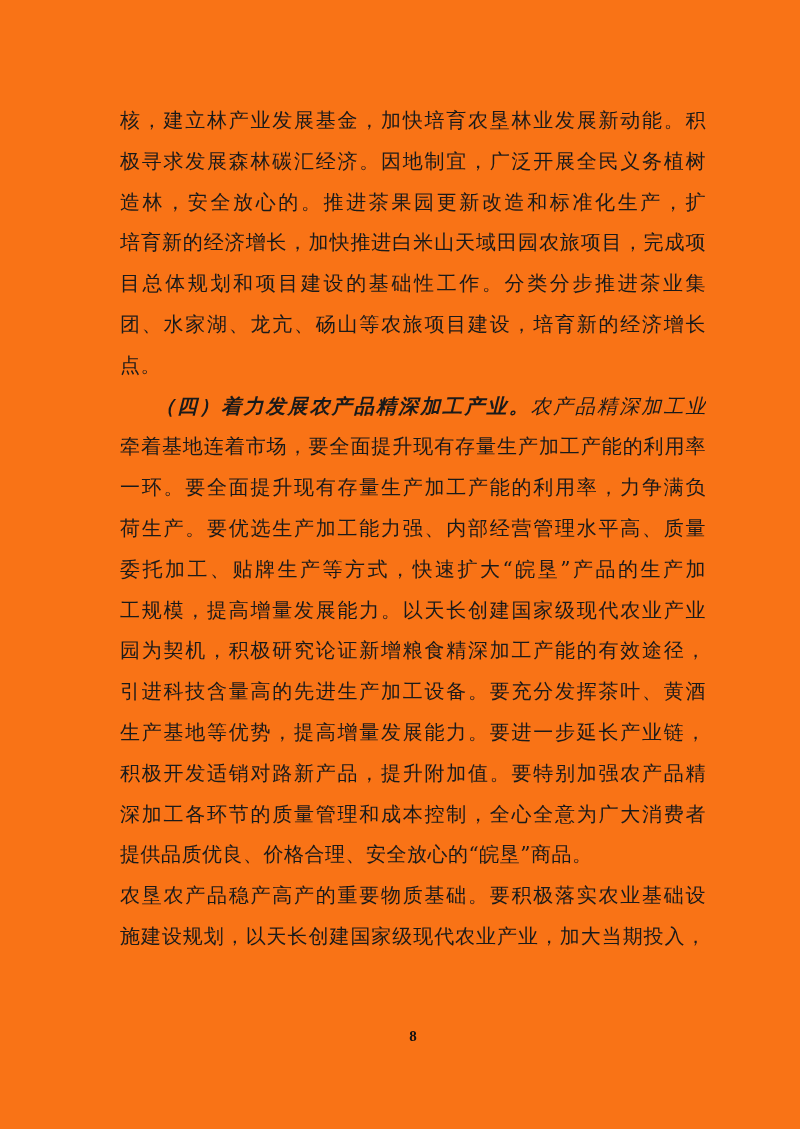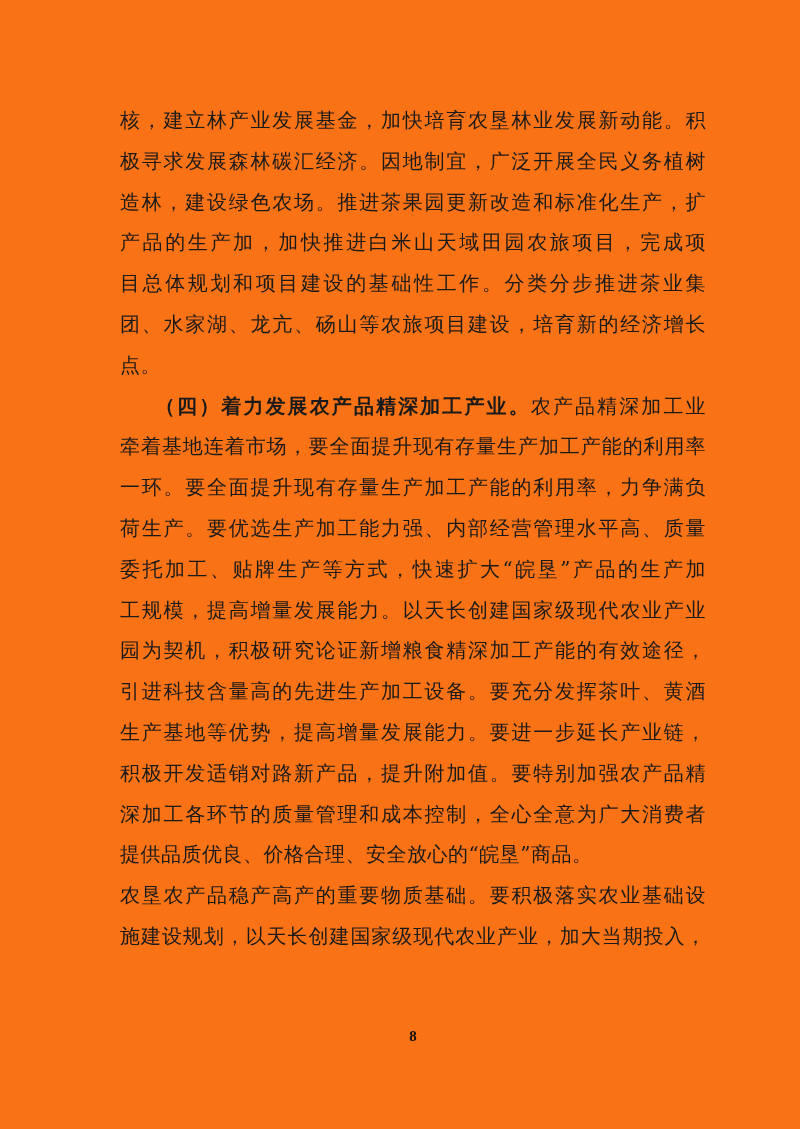--- a/index.html
+++ b/index.html
@@ -31,20 +31,21 @@
     text-align-last: justify;
     text-justify: inter-character;
     overflow: hidden;
     white-space: normal;
   }
   .line.para-end {
     text-align-last: left;
   }
   .line.indent {
     text-indent: 1.75em;
+    font-style: italic;
   }
   .line b {
     font-weight: bold;
   }
   .footer {
     position: absolute;
     left: 120px;
     top: 1026px;
     width: 586px;
     text-align: center;
@@ -56,22 +57,22 @@
     font-family: "Liberation Serif", "DejaVu Serif", serif;
   }
 </style>
 </head>
 <body>
 
 <div class="page">
   <div class="text-block">
       <div class="line"><span>核，建立林产业发展基金，加快培育农垦林业发展新动能。积</span></div>
       <div class="line"><span>极寻求发展森林碳汇经济。因地制宜，广泛开展全民义务植树</span></div>
-      <div class="line"><span>造林，建设绿色农场。推进茶果园更新改造和标准化生产，扩</span></div>
-      <div class="line"><span>产品的生产加，加快推进白米山天域田园农旅项目，完成项</span></div>
+      <div class="line"><span>造林，安全放心的。推进茶果园更新改造和标准化生产，扩</span></div>
+      <div class="line"><span>培育新的经济增长，加快推进白米山天域田园农旅项目，完成项</span></div>
       <div class="line"><span>目总体规划和项目建设的基础性工作。分类分步推进茶业集</span></div>
       <div class="line"><span>团、水家湖、龙亢、砀山等农旅项目建设，培育新的经济增长</span></div>
       <div class="line para-end"><span>点。</span></div>
       <div class="line indent"><b>（四）着力发展农产品精深加工产业。</b><span>农产品精深加工业</span></div>
       <div class="line"><span>牵着基地连着市场，要全面提升现有存量生产加工产能的利用率</span></div>
       <div class="line"><span>一环。要全面提升现有存量生产加工产能的利用率，力争满负</span></div>
       <div class="line"><span>荷生产。要优选生产加工能力强、内部经营管理水平高、质量</span></div>
       <div class="line"><span>委托加工、贴牌生产等方式，快速扩大“皖垦”产品的生产加</span></div>
       <div class="line"><span>工规模，提高增量发展能力。以天长创建国家级现代农业产业</span></div>
       <div class="line"><span>园为契机，积极研究论证新增粮食精深加工产能的有效途径，</span></div>

